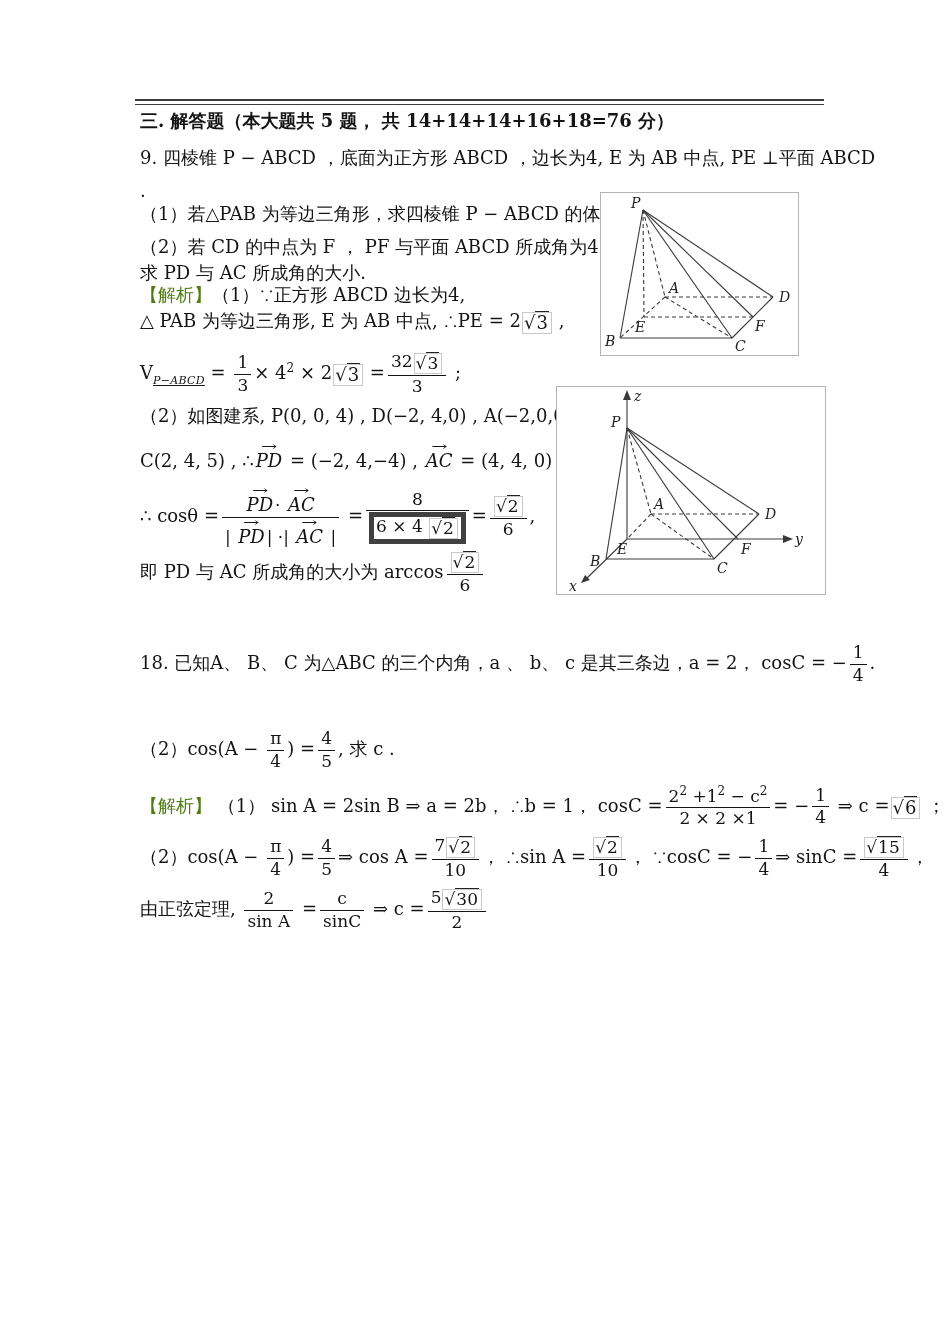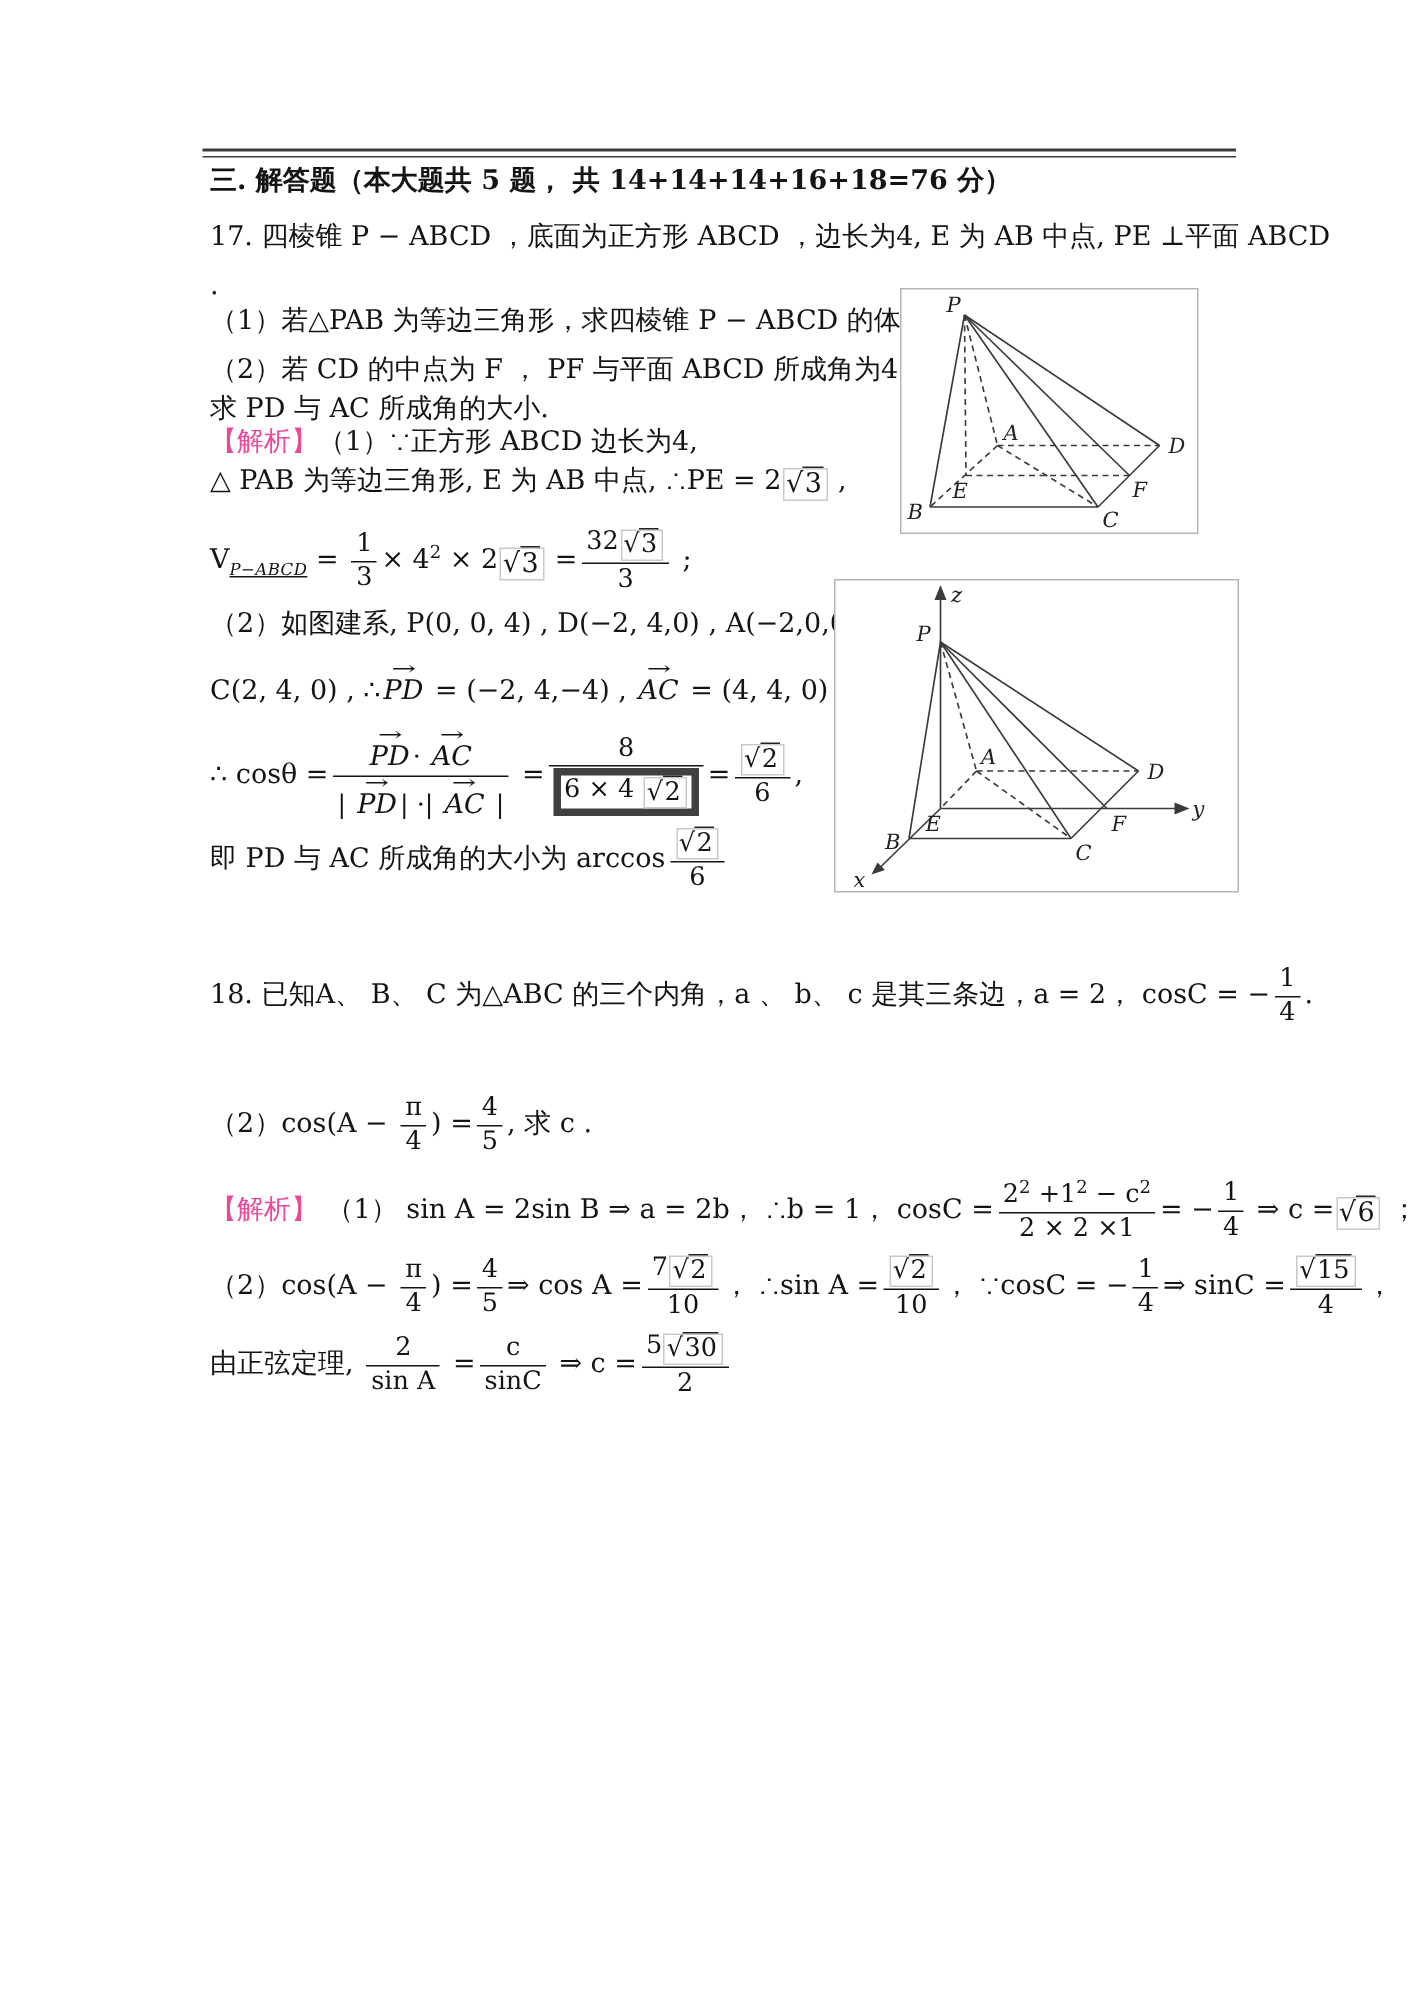--- a/index.html
+++ b/index.html
@@ -5,21 +5,21 @@
   html,body{margin:0;padding:0;background:#ffffff;}
   .page{position:relative;width:950px;height:1120px;background:#fff;overflow:hidden;
         font-family:"DejaVu Serif","Liberation Serif",serif;color:#141414;padding-left:16px;}
   .rule{position:absolute;left:135px;top:99px;width:689px;height:3px;
         border-top:2px solid #3d3d3d;border-bottom:1px solid #3d3d3d;}
   .line{position:absolute;left:140px;font-size:18px;line-height:1.25;white-space:nowrap;}
   .hd{font-weight:bold;}
   .tx{}
   .it{}
   .bd{font-weight:bold;}
-  .rd{color:#ec4899;}
+  .rd{color:#4d7c0f;}
   sup.sup{font-size:12px;}
   sub.sub{font-size:11px;font-style:italic;letter-spacing:.3px;text-decoration:underline;}
   .frac{display:inline-block;vertical-align:middle;text-align:center;margin:0 3px;font-size:17px;}
   .frac .num{display:block;padding:0 3px 1px 3px;border-bottom:1.4px solid #141414;line-height:1.15;}
   .frac .den{display:block;padding:1px 3px 0 3px;line-height:1.15;}
   .sqrt{display:inline-block;border:1px solid #c9c9c9;padding:0 2px 0 1px;margin:0 1px;line-height:1.1;vertical-align:-2px;}
   .sqrt .sgn{font-style:normal;}
   .sqrt .rad{border-top:1.3px solid #222;padding:0 1px;}
   .gbox{display:inline-block;border:5px solid #404040;padding:0 2px;}
   .vec{display:inline-block;text-align:center;line-height:1;margin:0 2px;}
@@ -30,30 +30,30 @@
   .fig text{font-family:"DejaVu Serif","Liberation Serif",serif;font-style:italic;font-size:14px;fill:#222;}
 </style>
 </head>
 <body>
 
 <div class="page">
 
   <div class="rule"></div>
 
   <div class="line hd" style="top:110px"><span class="bd">三. 解答题（本大题共 5 题， 共 14+14+14+16+18=76 分）</span></div>
-  <div class="line" style="top:147px"><span class="tx">17. 四棱锥 </span><span class="it">P − ABCD</span><span class="tx"> ，底面为正方形 </span><span class="it">ABCD</span><span class="tx"> ，边长为4,  </span><span class="it">E</span><span class="tx"> 为  </span><span class="it">AB</span><span class="tx"> 中点,  </span><span class="it">PE</span><span class="tx"> ⊥平面 </span><span class="it">ABCD</span></div>
+  <div class="line" style="top:147px"><span class="tx">9. 四棱锥 </span><span class="it">P − ABCD</span><span class="tx"> ，底面为正方形 </span><span class="it">ABCD</span><span class="tx"> ，边长为4,  </span><span class="it">E</span><span class="tx"> 为  </span><span class="it">AB</span><span class="tx"> 中点,  </span><span class="it">PE</span><span class="tx"> ⊥平面 </span><span class="it">ABCD</span></div>
   <div class="line" style="top:180px"><span class="tx">.</span></div>
   <div class="line" style="top:203px"><span class="tx">（1）若△</span><span class="it">PAB</span><span class="tx"> 为等边三角形，求四棱锥 </span><span class="it">P − ABCD</span><span class="tx"> 的体积；</span></div>
   <div class="line" style="top:236px"><span class="tx">（2）若 </span><span class="it">CD</span><span class="tx"> 的中点为 </span><span class="it">F</span><span class="tx"> ，  </span><span class="it">PF</span><span class="tx"> 与平面 </span><span class="it">ABCD</span><span class="tx"> 所成角为45°，</span></div>
   <div class="line" style="top:262px"><span class="tx">求 </span><span class="it">PD</span><span class="tx"> 与  </span><span class="it">AC</span><span class="tx"> 所成角的大小.</span></div>
   <div class="line" style="top:284px"><span class="rd">【解析】</span><span class="tx">（1）∵正方形 </span><span class="it">ABCD</span><span class="tx"> 边长为4,</span></div>
   <div class="line" style="top:310px"><span class="tx">△ </span><span class="it">PAB</span><span class="tx"> 为等边三角形,  </span><span class="it">E</span><span class="tx"> 为  </span><span class="it">AB</span><span class="tx"> 中点,  ∴</span><span class="it">PE</span><span class="tx"> = 2</span><span class="sqrt"><span class="sgn">√</span><span class="rad"><span class="tx">3</span></span></span><span class="tx"> ,</span></div>
   <div class="line" style="top:352px"><span class="it">V</span><sub class="sub">P−ABCD</sub><span class="tx"> = </span><span class="frac"><span class="num"><span class="tx">1</span></span><span class="den"><span class="tx">3</span></span></span><span class="tx">× 4</span><sup class="sup">2</sup><span class="tx"> × 2</span><span class="sqrt"><span class="sgn">√</span><span class="rad"><span class="tx">3</span></span></span><span class="tx"> =</span><span class="frac"><span class="num"><span class="tx">32</span><span class="sqrt"><span class="sgn">√</span><span class="rad"><span class="tx">3</span></span></span></span><span class="den"><span class="tx">3</span></span></span><span class="tx"> ;</span></div>
   <div class="line" style="top:405px"><span class="tx">（2）如图建系,  </span><span class="it">P</span><span class="tx">(0, 0, 4) ,   </span><span class="it">D</span><span class="tx">(−2, 4,0) ,   </span><span class="it">A</span><span class="tx">(−2,0,0),</span></div>
-  <div class="line" style="top:443px"><span class="it">C</span><span class="tx">(2, 4, 0) ,  ∴</span><span class="vec"><span class="ar">→</span><span class="vb">PD</span></span><span class="tx"> = (−2, 4,−4) ,  </span><span class="vec"><span class="ar">→</span><span class="vb">AC</span></span><span class="tx"> = (4, 4, 0) ,</span></div>
+  <div class="line" style="top:443px"><span class="it">C</span><span class="tx">(2, 4, 5) ,  ∴</span><span class="vec"><span class="ar">→</span><span class="vb">PD</span></span><span class="tx"> = (−2, 4,−4) ,  </span><span class="vec"><span class="ar">→</span><span class="vb">AC</span></span><span class="tx"> = (4, 4, 0) ,</span></div>
   <div class="line" style="top:487px"><span class="tx">∴ cosθ =</span><span class="frac"><span class="num"><span class="vec"><span class="ar">→</span><span class="vb">PD</span></span><span class="tx">· </span><span class="vec"><span class="ar">→</span><span class="vb">AC</span></span></span><span class="den"><span class="tx">| </span><span class="vec"><span class="ar">→</span><span class="vb">PD</span></span><span class="tx">| ·| </span><span class="vec"><span class="ar">→</span><span class="vb">AC</span></span><span class="tx"> |</span></span></span><span class="tx"> =</span><span class="frac"><span class="num"><span class="tx">8</span></span><span class="den"><span class="gbox"><span class="tx">6 × 4 </span><span class="sqrt"><span class="sgn">√</span><span class="rad"><span class="tx">2</span></span></span></span></span></span><span class="tx">=</span><span class="frac"><span class="num"><span class="sqrt"><span class="sgn">√</span><span class="rad"><span class="tx">2</span></span></span></span><span class="den"><span class="tx">6</span></span></span><span class="tx">,</span></div>
   <div class="line" style="top:551px"><span class="tx">即 </span><span class="it">PD</span><span class="tx"> 与  </span><span class="it">AC</span><span class="tx"> 所成角的大小为 arccos</span><span class="frac"><span class="num"><span class="sqrt"><span class="sgn">√</span><span class="rad"><span class="tx">2</span></span></span></span><span class="den"><span class="tx">6</span></span></span></div>
 
   <div class="line" style="top:643px"><span class="tx">18. 已知</span><span class="it">A</span><span class="tx">、 </span><span class="it">B</span><span class="tx">、 </span><span class="it">C</span><span class="tx"> 为△</span><span class="it">ABC</span><span class="tx"> 的三个内角，</span><span class="it">a</span><span class="tx"> 、 </span><span class="it">b</span><span class="tx">、 </span><span class="it">c</span><span class="tx"> 是其三条边，</span><span class="it">a</span><span class="tx"> = 2，  cos</span><span class="it">C</span><span class="tx"> = −</span><span class="frac"><span class="num"><span class="tx">1</span></span><span class="den"><span class="tx">4</span></span></span><span class="tx">.</span></div>
   <div class="line" style="top:729px"><span class="tx">（2）cos(</span><span class="it">A</span><span class="tx"> − </span><span class="frac"><span class="num"><span class="tx">π</span></span><span class="den"><span class="tx">4</span></span></span><span class="tx">) =</span><span class="frac"><span class="num"><span class="tx">4</span></span><span class="den"><span class="tx">5</span></span></span><span class="tx">,  求 </span><span class="it">c</span><span class="tx"> .</span></div>
   <div class="line" style="top:785px"><span class="rd">【解析】</span><span class="tx">  （1）  sin </span><span class="it">A</span><span class="tx"> = 2sin </span><span class="it">B</span><span class="tx"> ⇒ </span><span class="it">a</span><span class="tx"> = 2</span><span class="it">b</span><span class="tx">，  ∴</span><span class="it">b</span><span class="tx"> = 1，  cos</span><span class="it">C</span><span class="tx"> =</span><span class="frac"><span class="num"><span class="tx">2</span><sup class="sup">2</sup><span class="tx"> +1</span><sup class="sup">2</sup><span class="tx"> − </span><span class="it">c</span><sup class="sup">2</sup></span><span class="den"><span class="tx">2 × 2 ×1</span></span></span><span class="tx">= −</span><span class="frac"><span class="num"><span class="tx">1</span></span><span class="den"><span class="tx">4</span></span></span><span class="tx"> ⇒ </span><span class="it">c</span><span class="tx"> =</span><span class="sqrt"><span class="sgn">√</span><span class="rad"><span class="tx">6</span></span></span><span class="tx"> ；</span></div>
   <div class="line" style="top:836px"><span class="tx">（2）cos(</span><span class="it">A</span><span class="tx"> − </span><span class="frac"><span class="num"><span class="tx">π</span></span><span class="den"><span class="tx">4</span></span></span><span class="tx">) =</span><span class="frac"><span class="num"><span class="tx">4</span></span><span class="den"><span class="tx">5</span></span></span><span class="tx">⇒ cos </span><span class="it">A</span><span class="tx"> =</span><span class="frac"><span class="num"><span class="tx">7</span><span class="sqrt"><span class="sgn">√</span><span class="rad"><span class="tx">2</span></span></span></span><span class="den"><span class="tx">10</span></span></span><span class="tx">，  ∴sin </span><span class="it">A</span><span class="tx"> =</span><span class="frac"><span class="num"><span class="sqrt"><span class="sgn">√</span><span class="rad"><span class="tx">2</span></span></span></span><span class="den"><span class="tx">10</span></span></span><span class="tx">，  ∵cos</span><span class="it">C</span><span class="tx"> = −</span><span class="frac"><span class="num"><span class="tx">1</span></span><span class="den"><span class="tx">4</span></span></span><span class="tx">⇒ sin</span><span class="it">C</span><span class="tx"> =</span><span class="frac"><span class="num"><span class="sqrt"><span class="sgn">√</span><span class="rad"><span class="tx">15</span></span></span></span><span class="den"><span class="tx">4</span></span></span><span class="tx">，</span></div>
   <div class="line" style="top:888px"><span class="tx">由正弦定理,  </span><span class="frac"><span class="num"><span class="tx">2</span></span><span class="den"><span class="tx">sin </span><span class="it">A</span></span></span><span class="tx"> =</span><span class="frac"><span class="num"><span class="it">c</span></span><span class="den"><span class="tx">sin</span><span class="it">C</span></span></span><span class="tx"> ⇒ </span><span class="it">c</span><span class="tx"> =</span><span class="frac"><span class="num"><span class="tx">5</span><span class="sqrt"><span class="sgn">√</span><span class="rad"><span class="tx">30</span></span></span></span><span class="den"><span class="tx">2</span></span></span></div>
 
   <div class="fig" style="left:600px;top:192px;width:197px;height:162px">

